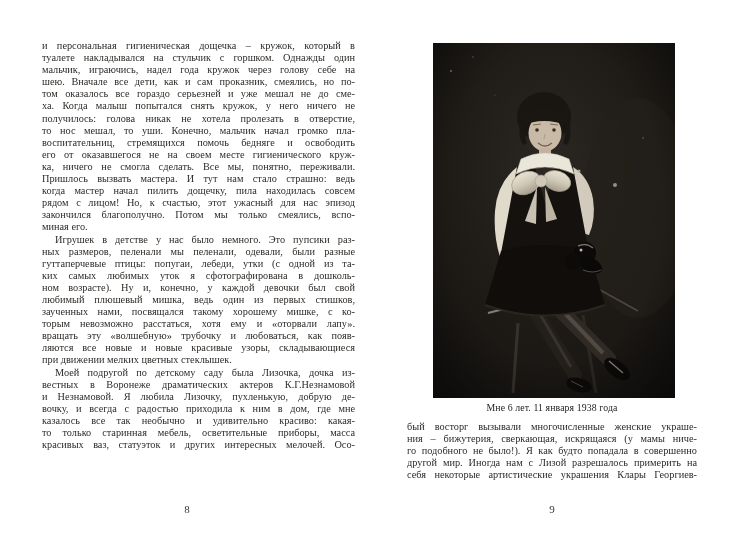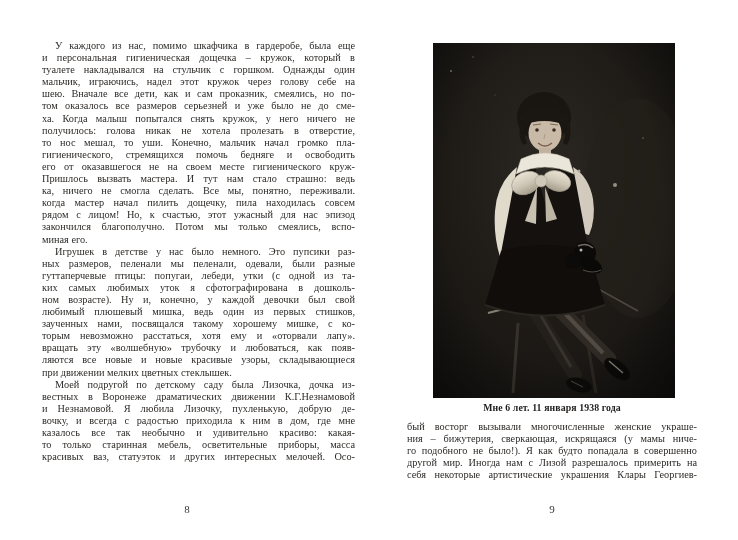--- a/index.html
+++ b/index.html
@@ -13,67 +13,66 @@
   .line{
     height:12.1px;line-height:12.1px;font-size:10.3px;
     text-align:justify;text-align-last:justify;overflow:hidden;
   }
   .line.indent{padding-left:13px;}
   .line.lastline{text-align-last:left;}
   .photo-wrap{position:absolute;left:433px;top:43px;width:242px;height:355px;}
   .photo-wrap svg{display:block;}
   .caption{
     position:absolute;left:407px;top:402px;width:290px;text-align:center;
-    font-weight:bold;font-size:9.8px;color:#1f1d1b;letter-spacing:0.1px;
+    font-weight:normal;font-size:9.8px;color:#1f1d1b;letter-spacing:0.1px;
   }
   .folio{position:absolute;top:503px;font-size:11px;color:#3a3836;}
   .folio.fleft{left:150px;width:74px;text-align:center;}
   .folio.fright{left:407px;width:290px;text-align:center;}
 </style>
 </head>
 <body>
 
 <div class="spread">
 
   <div class="textcol left">
     <div class="para">
-        <div class="line indent">У каждого из нас, помимо шкафчика в гардеробе, была еще</div>
         <div class="line">и персональная гигиеническая дощечка – кружок, который в</div>
         <div class="line">туалете накладывался на стульчик с горшком. Однажды один</div>
-        <div class="line">мальчик, играючись, надел этот кружок через голову себе на</div>
+        <div class="line">мальчик, играючись, надел года кружок через голову себе на</div>
         <div class="line">шею. Вначале все дети, как и сам проказник, смеялись, но по-</div>
-        <div class="line">том оказалось все размеров серьезней и уже было не до сме-</div>
+        <div class="line">том оказалось все гораздо серьезней и уже мешал не до сме-</div>
         <div class="line">ха. Когда малыш попытался снять кружок, у него ничего не</div>
         <div class="line">получилось: голова никак не хотела пролезать в отверстие,</div>
         <div class="line">то нос мешал, то уши. Конечно, мальчик начал громко пла-</div>
-        <div class="line">гигиенического, стремящихся помочь бедняге и освободить</div>
+        <div class="line">воспитательниц, стремящихся помочь бедняге и освободить</div>
         <div class="line">его от оказавшегося не на своем месте гигиенического круж-</div>
+        <div class="line">ка, ничего не смогла сделать. Все мы, понятно, переживали.</div>
         <div class="line">Пришлось вызвать мастера. И тут нам стало страшно: ведь</div>
-        <div class="line">ка, ничего не смогла сделать. Все мы, понятно, переживали.</div>
         <div class="line">когда мастер начал пилить дощечку, пила находилась совсем</div>
         <div class="line">рядом с лицом! Но, к счастью, этот ужасный для нас эпизод</div>
         <div class="line">закончился благополучно. Потом мы только смеялись, вспо-</div>
         <div class="line lastline">миная его.</div>
       </div>
     <div class="para">
         <div class="line indent">Игрушек в детстве у нас было немного. Это пупсики раз-</div>
         <div class="line">ных размеров, пеленали мы пеленали, одевали, были разные</div>
         <div class="line">гуттаперчевые птицы: попугаи, лебеди, утки (с одной из та-</div>
         <div class="line">ких самых любимых уток я сфотографирована в дошколь-</div>
         <div class="line">ном возрасте). Ну и, конечно, у каждой девочки был свой</div>
         <div class="line">любимый плюшевый мишка, ведь один из первых стишков,</div>
         <div class="line">заученных нами, посвящался такому хорошему мишке, с ко-</div>
         <div class="line">торым невозможно расстаться, хотя ему и «оторвали лапу».</div>
         <div class="line">вращать эту «волшебную» трубочку и любоваться, как появ-</div>
         <div class="line">ляются все новые и новые красивые узоры, складывающиеся</div>
         <div class="line lastline">при движении мелких цветных стеклышек.</div>
       </div>
     <div class="para">
         <div class="line indent">Моей подругой по детскому саду была Лизочка, дочка из-</div>
-        <div class="line">вестных в Воронеже драматических движении К.Г.Незнамовой</div>
+        <div class="line">вестных в Воронеже драматических актеров К.Г.Незнамовой</div>
         <div class="line">и Незнамовой. Я любила Лизочку, пухленькую, добрую де-</div>
         <div class="line">вочку, и всегда с радостью приходила к ним в дом, где мне</div>
         <div class="line">казалось все так необычно и удивительно красиво: какая-</div>
         <div class="line">то только старинная мебель, осветительные приборы, масса</div>
         <div class="line">красивых ваз, статуэток и других интересных мелочей. Осо-</div>
       </div>
   </div>
 
   <div class="photo-wrap">
     <svg width="242" height="355" viewBox="0 0 242 355" xmlns="http://www.w3.org/2000/svg" role="img">

